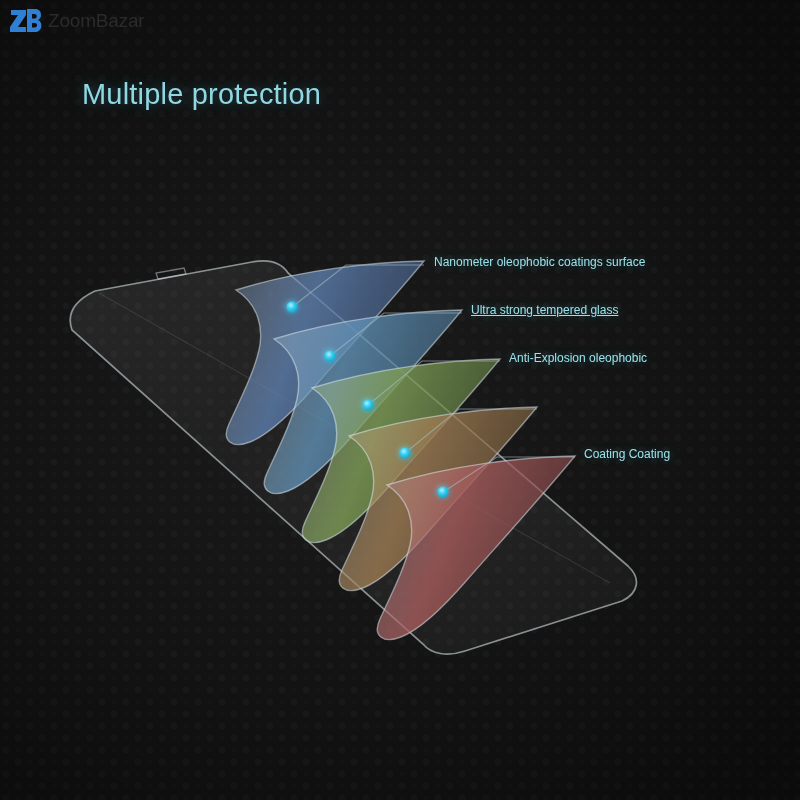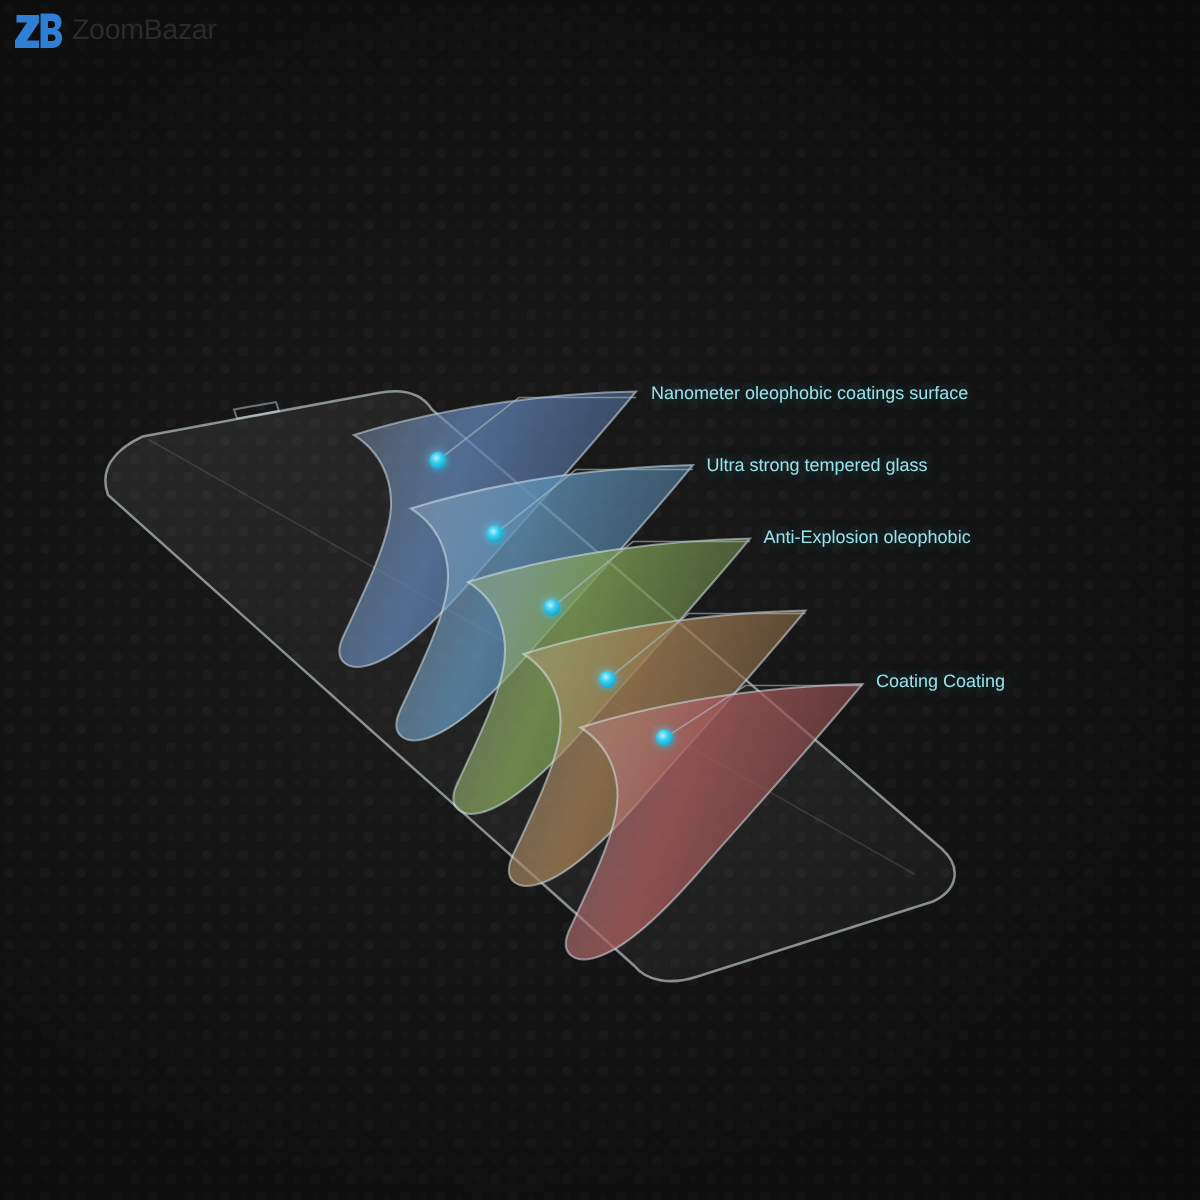--- a/index.html
+++ b/index.html
@@ -226,24 +226,25 @@
       <circle cx="330" cy="356" r="5.6" fill="url(#dotGrad)"></circle>
       <circle cx="368" cy="405" r="5.6" fill="url(#dotGrad)"></circle>
       <circle cx="405" cy="453" r="5.6" fill="url(#dotGrad)"></circle>
       <circle cx="443" cy="492" r="5.6" fill="url(#dotGrad)"></circle>
     </g>
   </svg>
 
   <div id="vignette"></div>
 
   <div class="label" style="left:434px; top:255px;">Nanometer oleophobic coatings surface</div>
-  <div class="label" style="left:471px; top:303px;">Ultra strong tempered glass</div>
+  <div class="label" style="left:471px; top:303px;text-decoration:underline;">Ultra strong tempered glass</div>
   <div class="label" style="left:509px; top:351px;">Anti-Explosion oleophobic</div>
   <div class="label" style="left:584px; top:447px;">Coating Coating</div>
 
+  <div id="title">Multiple protection</div>
 
   <div id="brand">
     <svg class="mark" width="34" height="30" viewBox="0 0 34 30" xmlns="http://www.w3.org/2000/svg">
       <path d="M3 4 L18 4 L18 9 L10 21 L18 21 L18 26 L2 26 L2 21 L10 9 L3 9 Z" fill="#2f7fd4"></path>
       <path d="M19 3 L27 3 C31 3 33 5.5 33 9 C33 11.4 31.8 13.2 30 14
                C32 14.7 33.4 16.6 33.4 19.4 C33.4 23.4 30.8 26 26.6 26 L19 26 Z
                M24 8 L24 12.6 L26.4 12.6 C27.9 12.6 28.7 11.7 28.7 10.3
                C28.7 8.9 27.9 8 26.4 8 Z
                M24 17 L24 21.4 L26.6 21.4 C28.2 21.4 29 20.5 29 19.2
                C29 17.9 28.2 17 26.6 17 Z" fill="#2f7fd4"></path>

